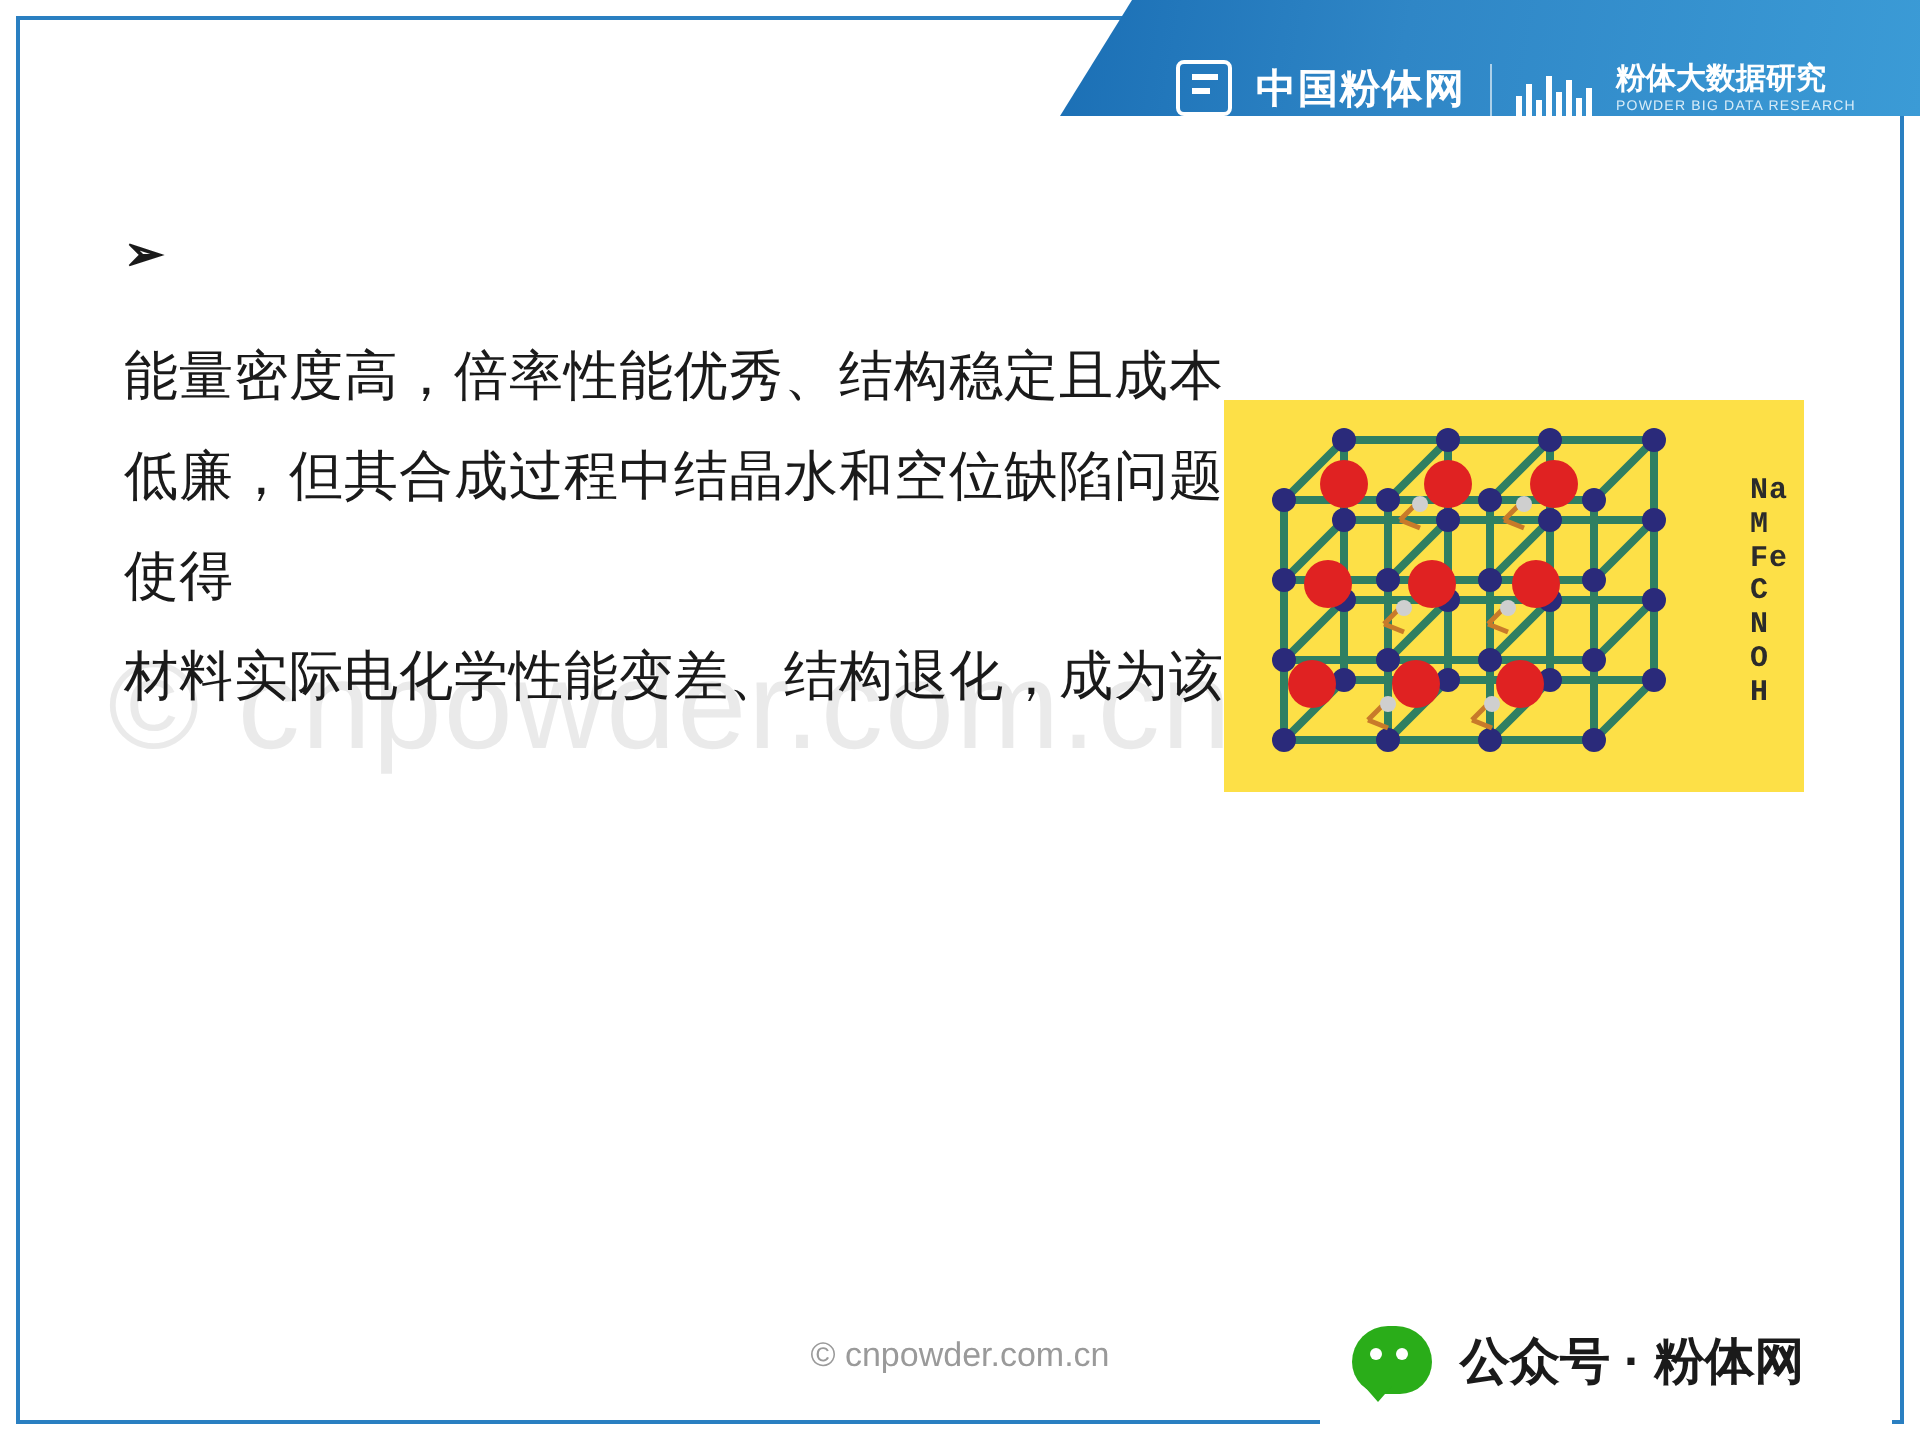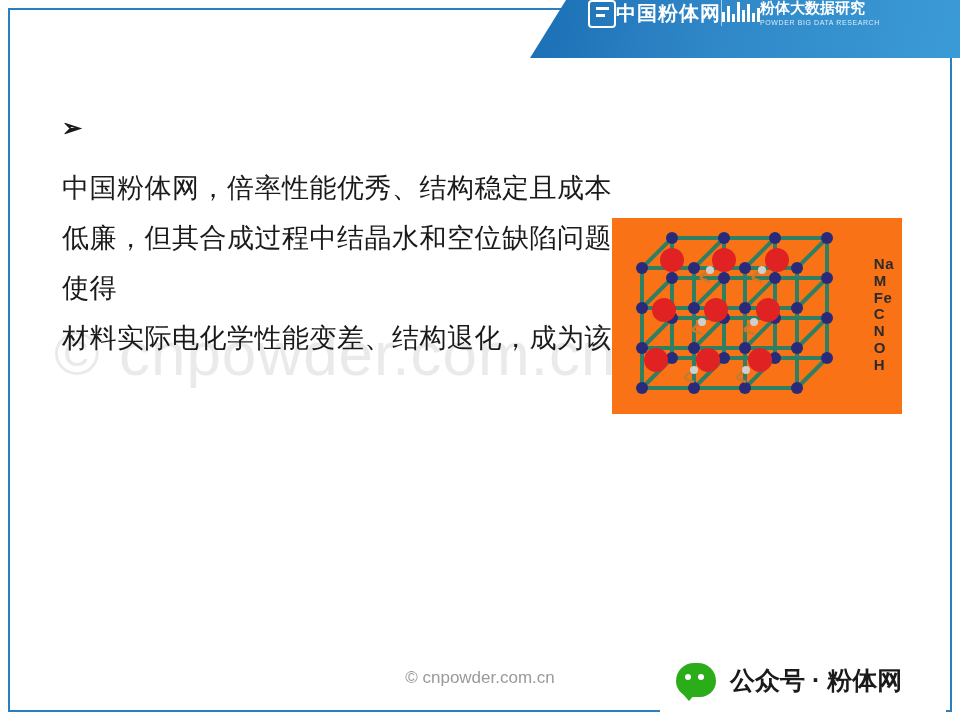--- a/index.html
+++ b/index.html
@@ -46,21 +46,22 @@
     inset: 0;
     background: linear-gradient(100deg, #1b6fb5 0%, #2f86c6 40%, #3b9bd6 100%);
     clip-path: polygon(36px 0, 430px 0, 430px 58px, 0 58px);
   }
   .header-inner {
     position: absolute;
     left: 58px;
     top: 0;
     height: 58px;
     display: flex;
-    align-items: flex-start;
+    align-items: flex-end;
+    gap: 12px;
   }
   .logo-mark {
     width: 28px;
     height: 28px;
     border: 2px solid #ffffff;
     border-radius: 4px;
     position: relative;
     box-sizing: border-box;
     flex: none;
   }
@@ -165,24 +166,25 @@
     color: #1a1a1a;
     line-height: 1.85;
     width: 840px;
     letter-spacing: 0.5px;
   }
 
   
   .figure {
     position: absolute;
     left: 612px;
-    top: 218px;
+    top: 200px;
     width: 290px;
     height: 196px;
-    background: #f97316;
+    background: #fde047;
+    font-family: Liberation Mono, monospace;
   }
   .legend {
     position: absolute;
     right: 8px;
     top: 38px;
     display: flex;
     flex-direction: column;
     font-size: 15px;
     font-weight: bold;
     color: #2b2b2b;
@@ -294,21 +296,21 @@
   </div>
 
   <div class="watermark-big">© cnpowder.com.cn</div>
 
   <div class="content">
 
     <div class="bullet-line">
       <span class="bullet-marker">➢</span>
     </div>
 
-    <div class="para">中国粉体网，倍率性能优秀、结构稳定且成本低廉，但其合成过程中结晶水和空位缺陷问题使得</div>
+    <div class="para">能量密度高，倍率性能优秀、结构稳定且成本低廉，但其合成过程中结晶水和空位缺陷问题使得</div>
 
     <div class="para-wide">材料实际电化学性能变差、结构退化，成为该路线的瓶颈。</div>
   </div>
 
   <div class="figure">
     <svg width="290" height="196" viewBox="0 0 290 196">
       <g stroke="#2f7f62" stroke-width="4" fill="none">
 
         <path d="M60 20 L215 20 M60 20 L60 140 M215 20 L215 140 M60 140 L215 140"></path>
         <path d="M112 20 L112 140 M163 20 L163 140"></path>

